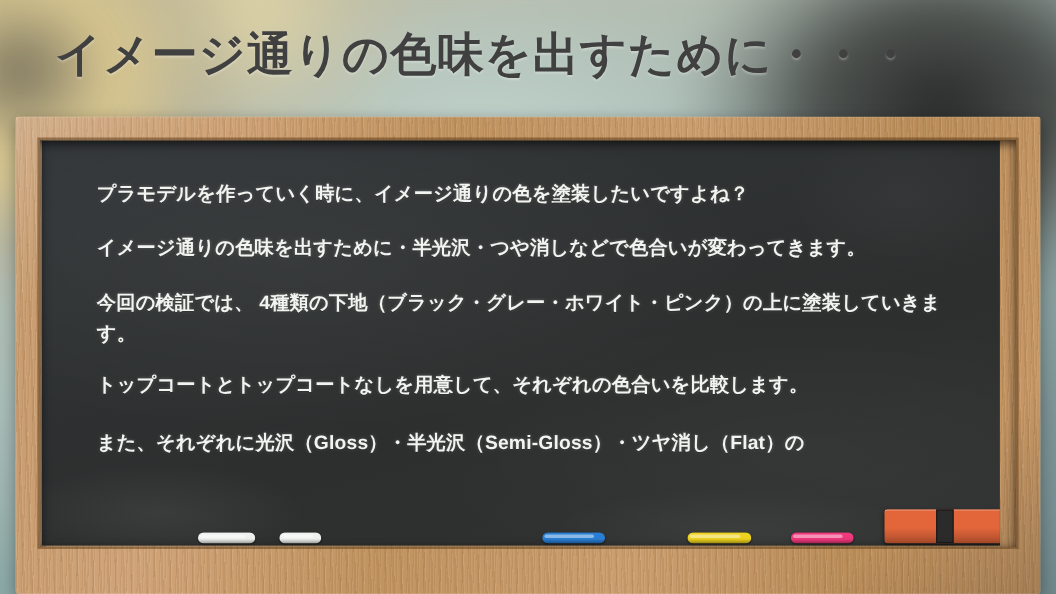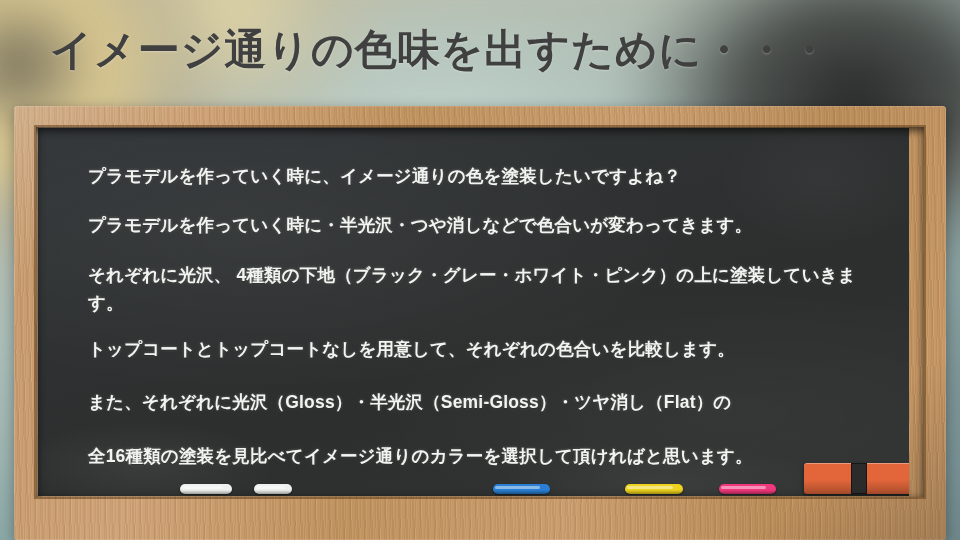--- a/index.html
+++ b/index.html
@@ -127,25 +127,24 @@
 <div id="title">イメージ通りの色味を出すために・・・</div>
 
 <div id="board-frame">
   <div class="bevel-tl"></div>
 
   <div id="board">
     <div class="chalk-dust"></div>
 
     <div id="board-text">
       <div class="para">プラモデルを作っていく時に、イメージ通りの色を塗装したいですよね？</div>
-      <div class="para">プラモデルを作っていく時に・半光沢・つや消しなどで色合いが変わってきます。</div>
-      <div class="para tight">それぞれに光沢、 4種類の下地（ブラック・グレー・ホワイト・ピンク）の上に塗装していきます。</div>
+      <div class="para">イメージ通りの色味を出すために・半光沢・つや消しなどで色合いが変わってきます。</div>
+      <div class="para tight">今回の検証では、 4種類の下地（ブラック・グレー・ホワイト・ピンク）の上に塗装していきます。</div>
       <div class="para">トップコートとトップコートなしを用意して、それぞれの色合いを比較します。</div>
       <div class="para loose">また、それぞれに光沢（Gloss）・半光沢（Semi-Gloss）・ツヤ消し（Flat）の</div>
-      <div class="para">全16種類の塗装を見比べてイメージ通りのカラーを選択して頂ければと思います。</div>
     </div>
 
     <div id="ledge">
         <div class="chalk" style="left: 142px; width: 52px; background: linear-gradient(rgb(238, 241, 238) 0%, rgb(238, 241, 238) 60%, rgba(0, 0, 0, 0.3) 100%), rgb(238, 241, 238);"></div>
         <div class="chalk" style="left: 216px; width: 38px; background: linear-gradient(rgb(238, 241, 238) 0%, rgb(238, 241, 238) 60%, rgba(0, 0, 0, 0.3) 100%), rgb(238, 241, 238);"></div>
         <div class="chalk" style="left: 455px; width: 57px; background: linear-gradient(rgb(42, 127, 212) 0%, rgb(42, 127, 212) 60%, rgba(0, 0, 0, 0.3) 100%), rgb(42, 127, 212);"></div>
         <div class="chalk" style="left: 587px; width: 58px; background: linear-gradient(rgb(237, 210, 31) 0%, rgb(237, 210, 31) 60%, rgba(0, 0, 0, 0.3) 100%), rgb(237, 210, 31);"></div>
         <div class="chalk" style="left: 681px; width: 57px; background: linear-gradient(rgb(240, 56, 124) 0%, rgb(240, 56, 124) 60%, rgba(0, 0, 0, 0.3) 100%), rgb(240, 56, 124);"></div>
         <div class="eraser" style="left: 766px; width: 110px; background: linear-gradient(rgb(226, 102, 58) 0%, rgb(226, 102, 58) 55%, rgba(0, 0, 0, 0.25) 100%), rgb(226, 102, 58);">
           <div class="band" style="background: rgb(43, 43, 43);"></div>

